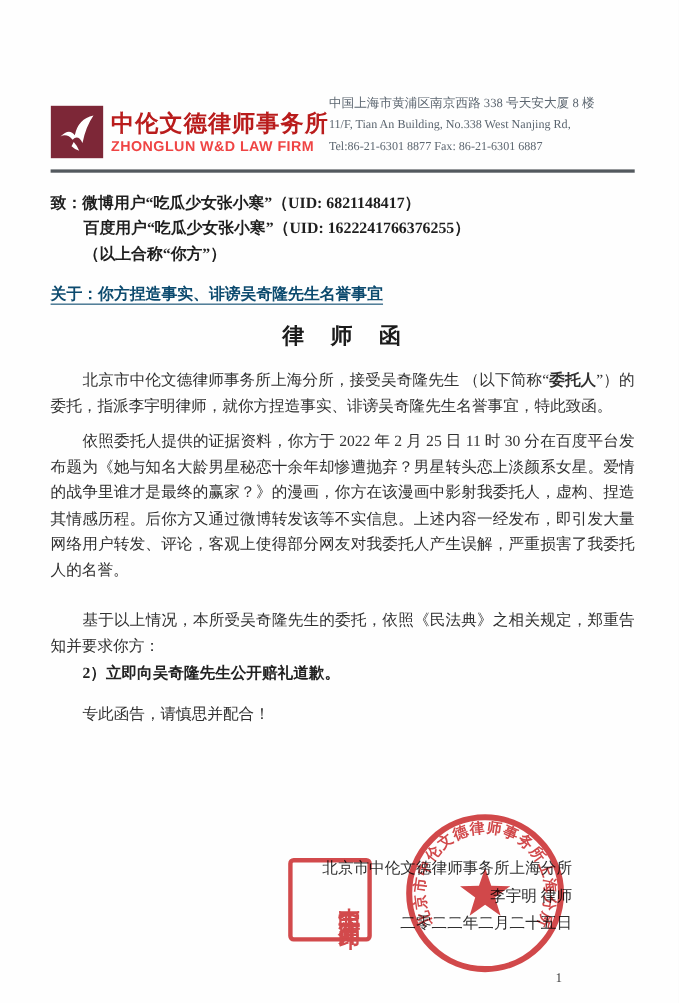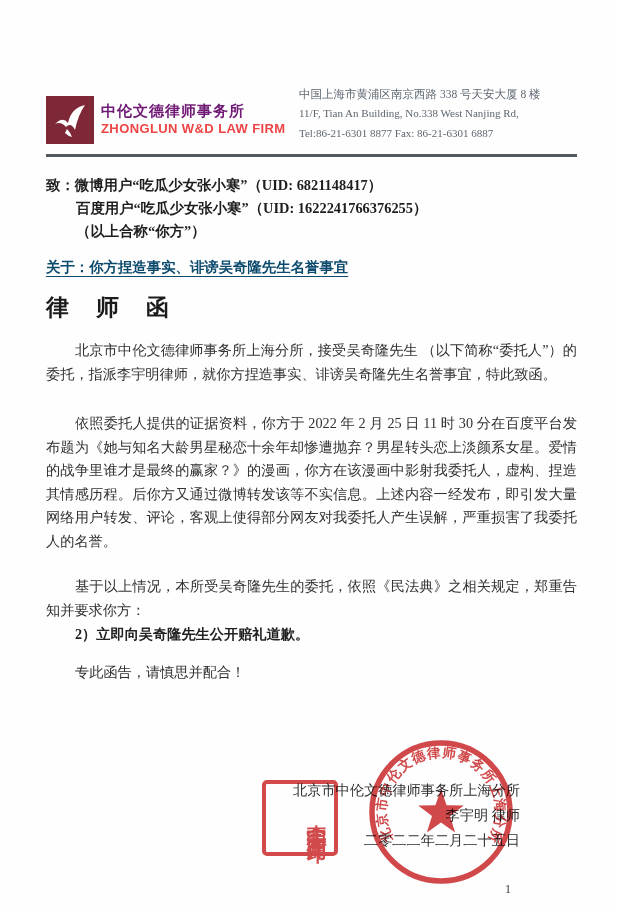--- a/index.html
+++ b/index.html
@@ -13,41 +13,41 @@
   .page {
     position:relative; width:617px; height:912px;
     background:#fefefe; overflow:hidden;
     padding:0 40px 0 46px;
   }
   
   .letterhead { display:flex; justify-content:space-between; align-items:flex-start; padding-top:84px; }
   .brand { display:flex; align-items:center; gap:7px; margin-top:12px; }
   .logo-box { width:48px; height:48px; flex:0 0 auto; }
   .brand-text { display:flex; flex-direction:column; }
-  .firm-cn { font-size:15px; font-weight:bold; color:#701a75; letter-spacing:1px; line-height:1.15; font-family:Liberation Mono, monospace; }
+  .firm-cn { font-size:21px; font-weight:bold; color:#b91c1c; letter-spacing:1px; line-height:1.15; font-family:Liberation Serif, serif; }
   .firm-en { font-size:13px; font-weight:bold; color:#ef4444; letter-spacing:0.4px; font-family:"Liberation Sans","DejaVu Sans",sans-serif; }
   .addr { width:278px; font-size:11px; color:#5c6670; line-height:1.78; }
   .addr .cn { font-size:11.5px; }
   
   .rule { height:3px; background:#53595e; margin-top:10px; }
   
   .recipient { margin-top:17px; font-weight:bold; font-size:14.4px; line-height:23px; color:#1e1e1e; }
   .recipient .row { display:flex; }
   .recipient .ind { padding-left:30px; }
   
   .subject { margin-top:15px; font-weight:bold; font-size:14.4px; color:#0c4a6e;
              text-decoration:underline; text-underline-offset:4px; }
-  .title { margin:15px 0 0; text-align:left; font-size:23px; font-weight:bold; color:#1b1b1b; letter-spacing:2px; }
+  .title { margin:15px 0 0; text-align:center; font-size:20px; font-weight:bold; color:#1b1b1b; letter-spacing:2px; }
   
   .body-p { margin:0; font-size:14.2px; line-height:23.5px; text-align:justify; color:#303030; }
   .indent { text-indent:29px; }
-  .mt1 { margin-top:16px; } .mt2 { margin-top:26px; } .mt3 { margin-top:22px; }
+  .mt1 { margin-top:16px; } .mt2 { margin-top:8px; } .mt3 { margin-top:22px; }
   .mt4 { margin-top:16px; } .mt5 { margin-top:14px; }
   .demand { margin:0; padding-left:29px; font-weight:bold; font-size:14.2px; line-height:24.5px; color:#222; }
-  .bold { font-weight:normal; }
+  .bold { font-weight:bold; }
   
   .signature { position:absolute; top:778px; right:97px; text-align:right;
                font-size:14.2px; line-height:25px; color:#2e2e2e; z-index:1; }
   
   .round-seal { position:absolute; left:366px; top:737px; width:150px; height:150px;
                 mix-blend-mode:multiply; opacity:0.93; z-index:2; }
   .square-seal { position:absolute; left:262px; top:780px; width:76px; height:76px;
                  border:4px solid #cf3a3c; border-radius:5px;
                  writing-mode:vertical-rl; text-align:center;
                  font-size:20px; font-weight:bold; color:#cf3a3c;

